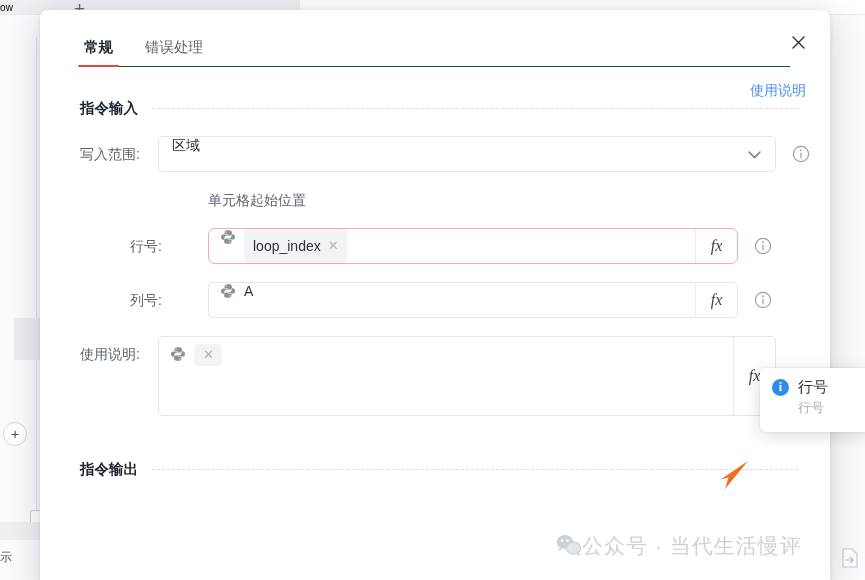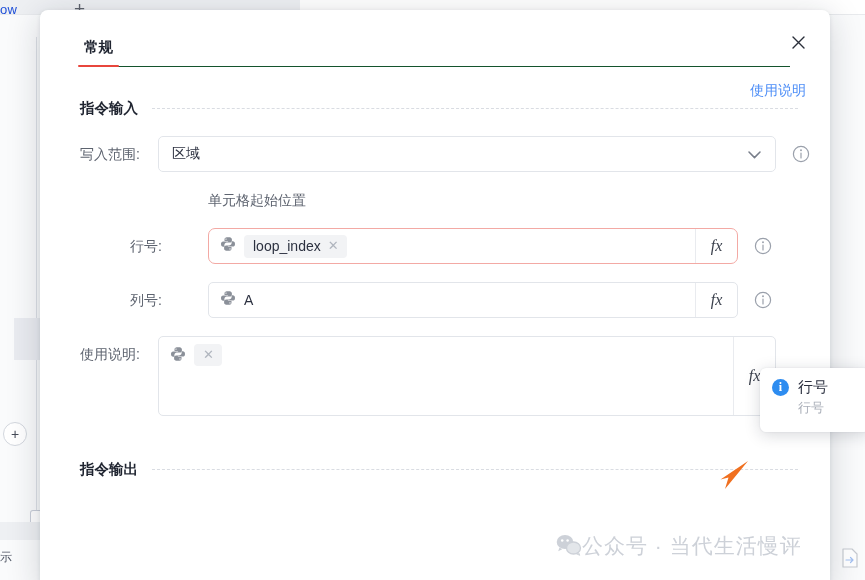--- a/index.html
+++ b/index.html
@@ -16,21 +16,21 @@
     position: absolute; left: 0; top: 14px; right: 0; bottom: 0;
     background: #fafbfc;
     border-top: 1px solid #e8eaed;
   }
   .bg-topbar {
     position: absolute; left: 0; top: 0; width: 300px; height: 14px;
     background: #eef0f3;
   }
   .bg-window-label {
     position: absolute; left: 0; top: 2px;
-    font-size: 13px; color: #1d4ed8;
+    font-size: 10px; color: #000000;
     letter-spacing: .2px;
   }
   .bg-plus-tab {
     position: absolute; left: 74px; top: -2px;
     font-size: 19px; color: #60656f; font-weight: 300;
   }
   .bg-rail {
     position: absolute; left: 36px; top: 37px; width: 1px; bottom: 62px;
     background: #dcdfe5;
   }
@@ -138,21 +138,21 @@
     margin: 20px 0 0 168px;
     font-size: 14px; color: #5d636f;
   }
 
   .field {
     position: relative; flex: 1;
     background: #fff;
     border: 1px solid #e2e5ea;
     border-radius: 5px;
     height: 36px;
-    display: flex; align-items: center;
+    display: flex; 
   }
   .field.error { border-color: #f3a9a4; border-radius: 7px; }
   .field.tall { height: 80px; align-items: flex-start; }
   .field.narrow { max-width: 530px; }
 
   .py-icon { margin: 0 8px 0 11px; flex: none; }
   .field.tall .py-icon { margin-top: 9px; }
 
   .var-chip {
     display: inline-flex; align-items: center; gap: 7px;
@@ -255,20 +255,21 @@
     <svg width="15" height="15" viewBox="0 0 15 15" aria-hidden="true">
       <path d="M2 2 L13 13 M13 2 L2 13" stroke="#2a2f3a" stroke-width="1.4" fill="none" stroke-linecap="round"></path>
     </svg>
   </div>
 
   <div class="help-link">使用说明</div>
 
 
   <div class="tabs">
     <div class="tab active">常规</div>
+    <div class="tab">错误处理</div>
   </div>
 
   <div class="section-head">
     <div class="section-title">指令输入</div>
     <div class="section-rule"></div>
   </div>
 
   <div class="form-row">
     <div class="form-label">写入范围:</div>
     <div class="field">

